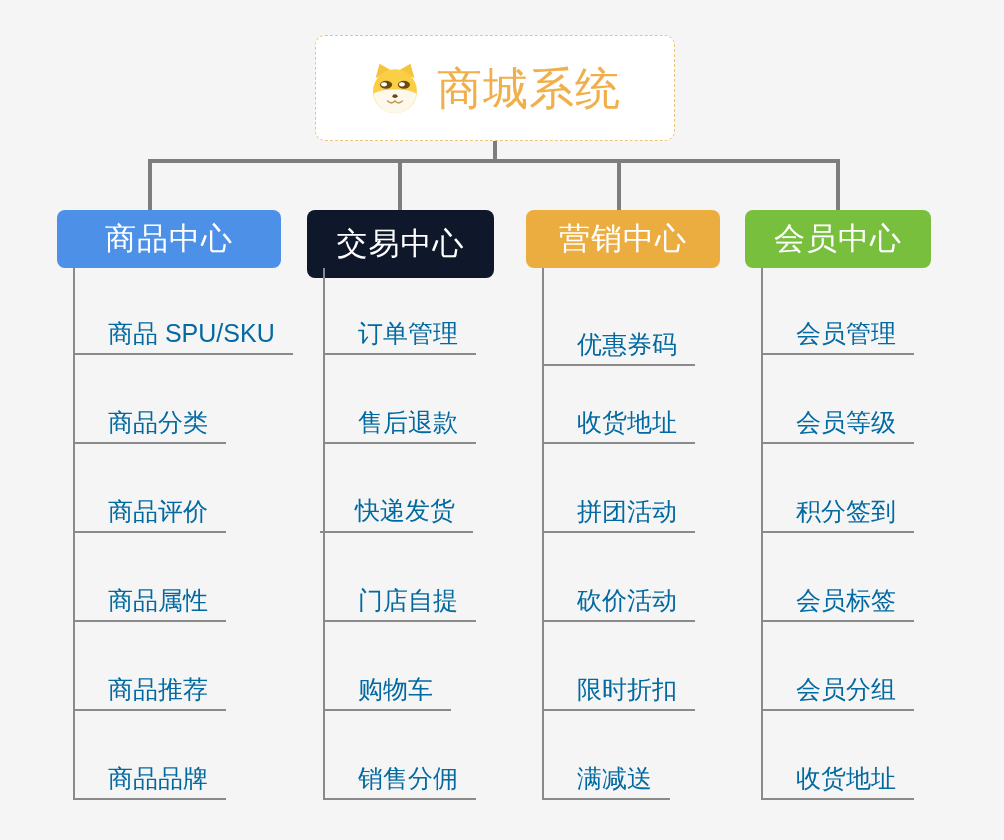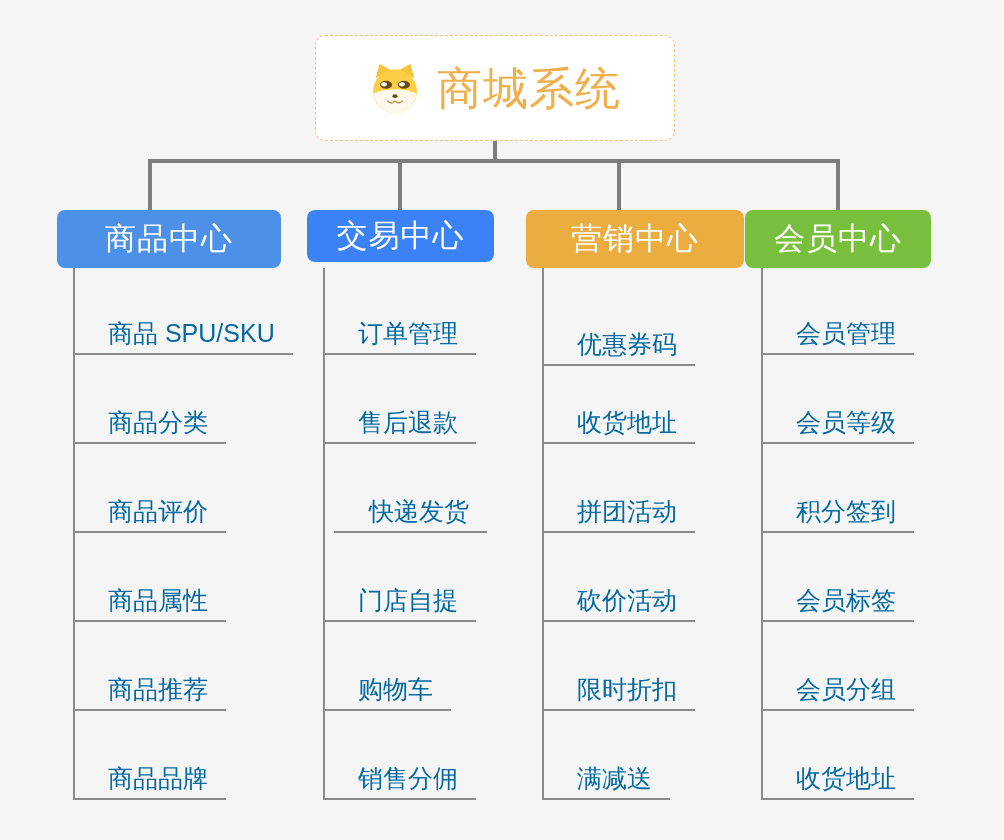--- a/index.html
+++ b/index.html
@@ -98,29 +98,29 @@
   </div>
 
 <div class="branch-header" style="left: 57px; top: 210px; width: 224px; height: 58px; background: rgb(77, 144, 232);">商品中心</div>
     <div class="col-line" style="left: 73px; top: 268px; height: 532px;"></div>
     <div class="child-item" style="left: 73px; top: 313px;">商品 SPU/SKU</div>
     <div class="child-item" style="left: 73px; top: 402px;">商品分类</div>
     <div class="child-item" style="left: 73px; top: 491px;">商品评价</div>
     <div class="child-item" style="left: 73px; top: 580px;">商品属性</div>
     <div class="child-item" style="left: 73px; top: 669px;">商品推荐</div>
     <div class="child-item" style="left: 73px; top: 758px;">商品品牌</div>
-    <div class="branch-header" style="left: 307px; top: 210px; width: 187px; height: 52px; background: #3b82f6;">交易中心</div>
+    <div class="branch-header" style="left: 307px; top: 210px; width: 187px; height: 68px; background: #0f172a;">交易中心</div>
     <div class="col-line" style="left: 323px; top: 268px; height: 532px;"></div>
     <div class="child-item" style="left: 323px; top: 313px;">订单管理</div>
     <div class="child-item" style="left: 323px; top: 402px;">售后退款</div>
-    <div class="child-item" style="left: 334px; top: 491px;">快递发货</div>
+    <div class="child-item" style="left: 320px; top: 491px; font-family: Liberation Serif, serif;">快递发货</div>
     <div class="child-item" style="left: 323px; top: 580px;">门店自提</div>
     <div class="child-item" style="left: 323px; top: 669px;">购物车</div>
     <div class="child-item" style="left: 323px; top: 758px;">销售分佣</div>
-    <div class="branch-header" style="left: 526px; top: 210px; width: 218px; height: 58px; background: rgb(235, 172, 64);">营销中心</div>
+    <div class="branch-header" style="left: 526px; top: 210px; width: 194px; height: 58px; background: rgb(235, 172, 64);">营销中心</div>
     <div class="col-line" style="left: 542px; top: 268px; height: 532px;"></div>
     <div class="child-item" style="left: 542px; top: 324px;">优惠券码</div>
     <div class="child-item" style="left: 542px; top: 402px;">收货地址</div>
     <div class="child-item" style="left: 542px; top: 491px;">拼团活动</div>
     <div class="child-item" style="left: 542px; top: 580px;">砍价活动</div>
     <div class="child-item" style="left: 542px; top: 669px;">限时折扣</div>
     <div class="child-item" style="left: 542px; top: 758px; text-align: center;">满减送</div>
     <div class="branch-header" style="left: 745px; top: 210px; width: 186px; height: 58px; background: rgb(121, 191, 62);">会员中心</div>
     <div class="col-line" style="left: 761px; top: 268px; height: 532px;"></div>
     <div class="child-item" style="left: 761px; top: 313px;">会员管理</div>

